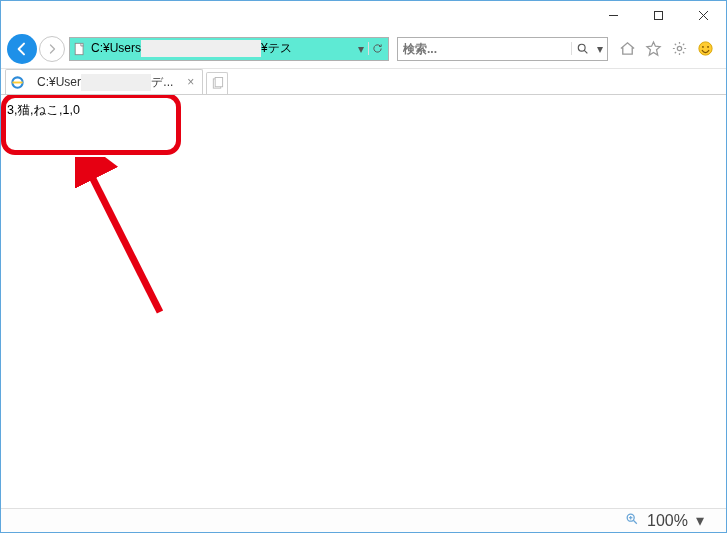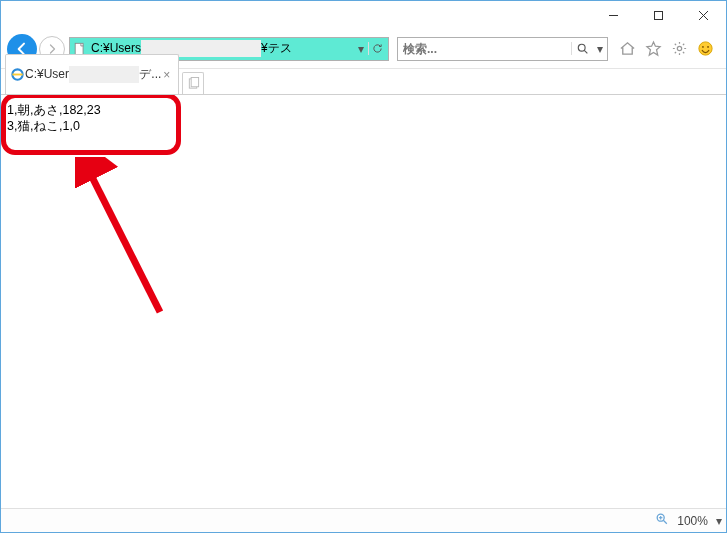--- a/index.html
+++ b/index.html
@@ -31,40 +31,40 @@
   .searchbox input { border:none; outline:none; flex:1; padding:0 5px; font-size:12px; color:#888; background:transparent;font-weight:bold;}
   .searchbox .sbtn { width:22px; display:flex; align-items:center; justify-content:center; border-left:1px solid #ddd;}
   .searchbox .sbtn svg{width:13px;height:13px;stroke:#555;fill:none;}
   .searchbox .dd{width:14px;text-align:center;color:#555;}
   .tool-icons { display:flex; align-items:center; gap:8px; padding:0 6px;}
   .tool-icons .ic { width:18px; height:18px; display:flex; align-items:center; justify-content:center;}
   .tool-icons svg{width:17px;height:17px;}
 
   
   .tabs-row { height:26px; display:flex; align-items:flex-end; padding-left:4px; border-bottom:1px solid #cfcfcf; background:#fff;}
-  .tab { display:flex; align-items:center; height:40px; border:1px solid #cfcfcf; border-bottom:none; border-radius:2px 2px 0 0; background:#fff; padding:0 6px 0 4px; gap:0; max-width:210px;}
+  .tab { display:flex; align-items:center; height:25px; border:1px solid #cfcfcf; border-bottom:none; border-radius:2px 2px 0 0; background:#fff; padding:0 6px 0 4px; gap:12px; max-width:210px;}
   .tab .ie-icon{width:15px;height:15px;}
   .tab .lbl{font-size:12px;color:#333;white-space:nowrap;overflow:hidden;}
   .tab .blur{background:#efefef;color:#efefef;display:inline-block;width:70px;}
   .tab .x{color:#888;font-size:12px;padding:0 2px;}
   .newtab{width:22px;height:22px;border:1px solid #cfcfcf;border-bottom:none;border-radius:2px 2px 0 0;margin-left:3px;display:flex;align-items:center;justify-content:center;}
   .newtab svg{width:13px;height:13px;}
 
   
   .content{flex:1;background:#fff;position:relative;padding:8px 6px;overflow:hidden;}
   .csv-text{font-size:12.5px;line-height:1.25;font-family:"MS PGothic","Meiryo",sans-serif;color:#000;}
   .csv-line{white-space:nowrap;}
 
   
   .anno-box{position:absolute;left:0px;top:-2px;width:180px;height:62px;border:5px solid #e60012;border-radius:14px;pointer-events:none;}
   .anno-arrow{position:absolute;left:74px;top:62px;pointer-events:none;}
   .anno-text{position:absolute;left:122px;top:210px;font-size:50px;font-weight:700;color:#e60012;line-height:1.18;letter-spacing:1px;pointer-events:none;font-family:"Yu Gothic","Meiryo",sans-serif;}
 
   
-  .statusbar{height:24px;border-top:1px solid #e0e0e0;display:flex;align-items:center;justify-content:flex-end;padding:0 4px;gap:8px;font-size:12px;color:#444;background:#fdfdfd;}
+  .statusbar{height:24px;border-top:1px solid #e0e0e0;display:flex;align-items:center;justify-content:flex-end;padding:0 22px;gap:8px;font-size:16px;color:#444;background:#fdfdfd;}
   .statusbar .zoom-ic svg{width:14px;height:14px;}
   .statusbar .dd{color:#555;}
 </style>
 </head>
 <body>
 
 <div class="window">
 
   <div class="titlebar">
     <div class="ctrl">
@@ -172,21 +172,20 @@
     <div class="newtab">
       <svg viewBox="0 0 14 14">
           <rect x="2.5" y="2" width="8" height="10" fill="#fff" stroke="#bbb"></rect>
           <rect x="4.5" y="0.5" width="8" height="10" fill="#fff" stroke="#bbb"></rect>
         </svg>
     </div>
   </div>
 
   <div class="content">
     <div class="csv-text">
-      <div class="csv-line">1,朝,あさ,182,23</div>
       <div class="csv-line">3,猫,ねこ,1,0</div>
     </div>
 
     <div class="anno-box"></div>
     <svg class="anno-arrow" width="110" height="170">
       <defs>
         <marker id="ah" markerWidth="8" markerHeight="8" refX="2" refY="4" orient="auto">
           <path d="M0,0 L8,4 L0,8 z" fill="#e60012"></path>
         </marker>
       </defs>

